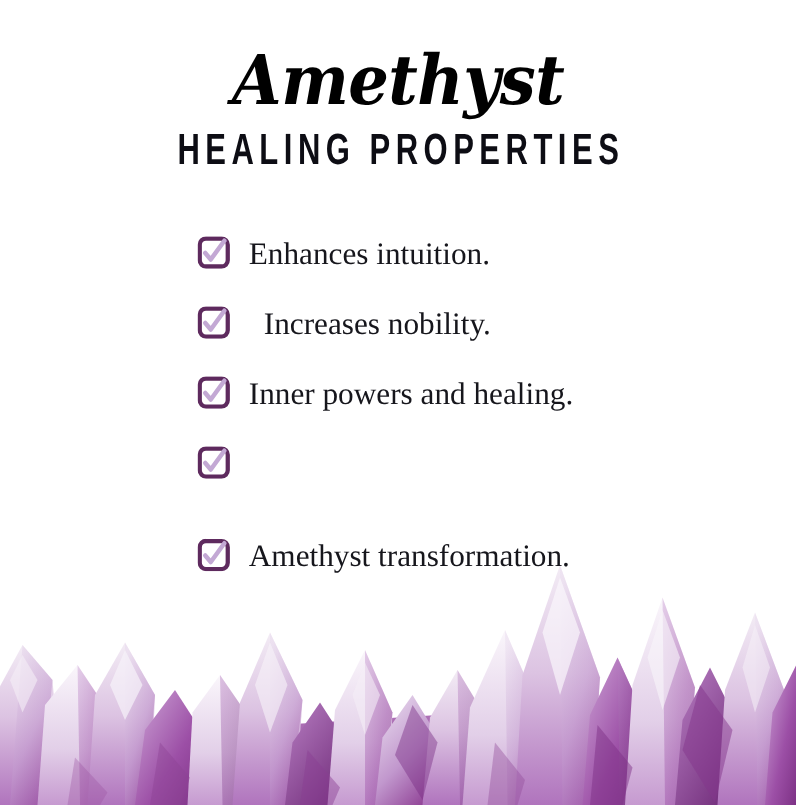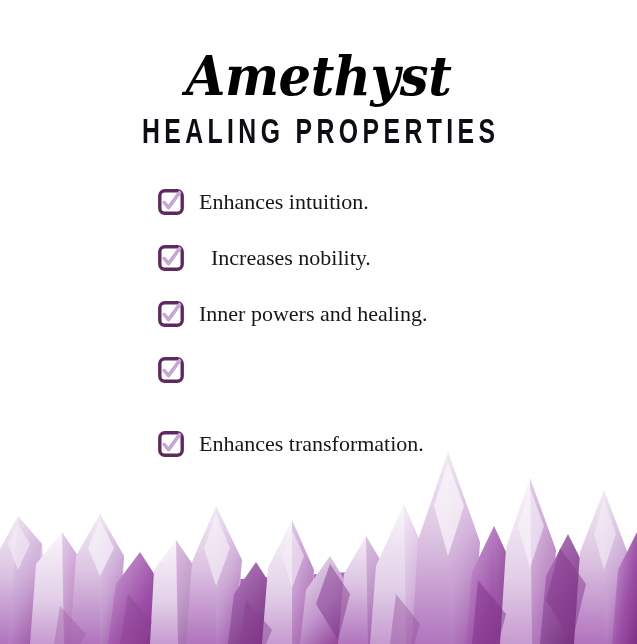--- a/index.html
+++ b/index.html
@@ -19,21 +19,21 @@
     position: relative;
     width: 637px;
     height: 644px;
     background: #ffffff;
     overflow: hidden;
   }
 
   
   .header {
     position: absolute;
-    top: 12px;
+    top: 0;
     left: 0;
     width: 637px;
     text-align: center;
     z-index: 5;
   }
   .title {
     margin: 0;
     padding-top: 36px;
     font-family: "DejaVu Serif", "Liberation Serif", serif;
     font-style: italic;
@@ -90,21 +90,21 @@
     display: block;
     width: 26px;
     height: 26px;
   }
 
   .item-text {
     display: block;
     padding-left: 41px;
     font-family: "Liberation Serif", serif;
     font-weight: 400;
-    font-size: 22px;
+    font-size: 25px;
     line-height: 1.0;
     color: #16161c;
     white-space: nowrap;
   }
   .item .item-text {
     padding-top: 11px;
   }
   .item.indent-1 .item-text { padding-left: 53px; }
   .item.two-line .item-text {
     white-space: normal;
@@ -182,21 +182,21 @@
       </span>
     </li>
 
     <li class="item">
       <span class="checkbox">
         <svg viewBox="0 0 26 26" xmlns="http://www.w3.org/2000/svg">
           <rect x="1.8" y="1.8" width="22.4" height="22.4" rx="5" ry="5" fill="none" stroke="#5e2a5e" stroke-width="3.4"></rect>
           <path d="M6.2 13.4 L10.6 18.6 L21.5 3.6" fill="none" stroke="#c3a8d4" stroke-width="3.6" stroke-linecap="round" stroke-linejoin="round"></path>
         </svg>
       </span>
-      <span class="item-text">Enhances transformation.</span>
+      <span class="item-text">Amethyst transformation.</span>
     </li>
 
   </ul>
 
   <div class="crystals">
     <svg viewBox="0 0 637 200" xmlns="http://www.w3.org/2000/svg" preserveAspectRatio="none">
       <defs>
         <linearGradient id="gA" x1="0" y1="0" x2="0" y2="1">
           <stop offset="0%" stop-color="#f3ecf5"></stop>
           <stop offset="45%" stop-color="#dcc3e2"></stop>

